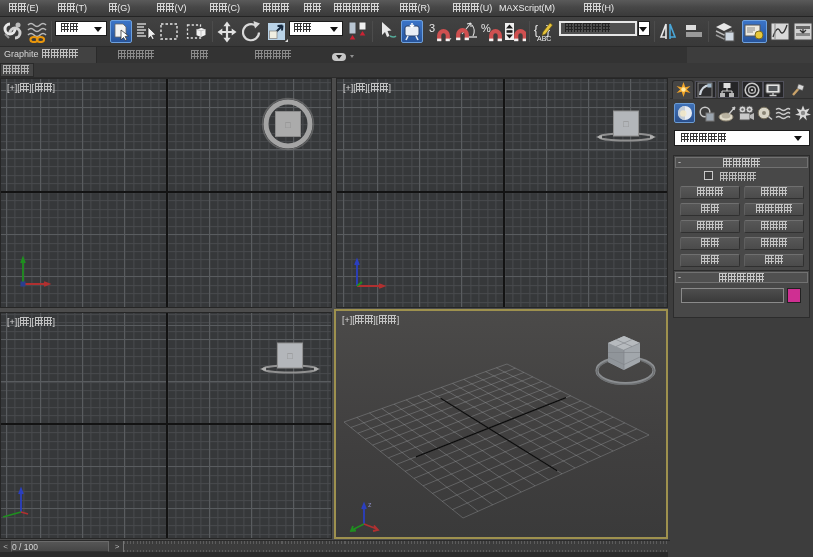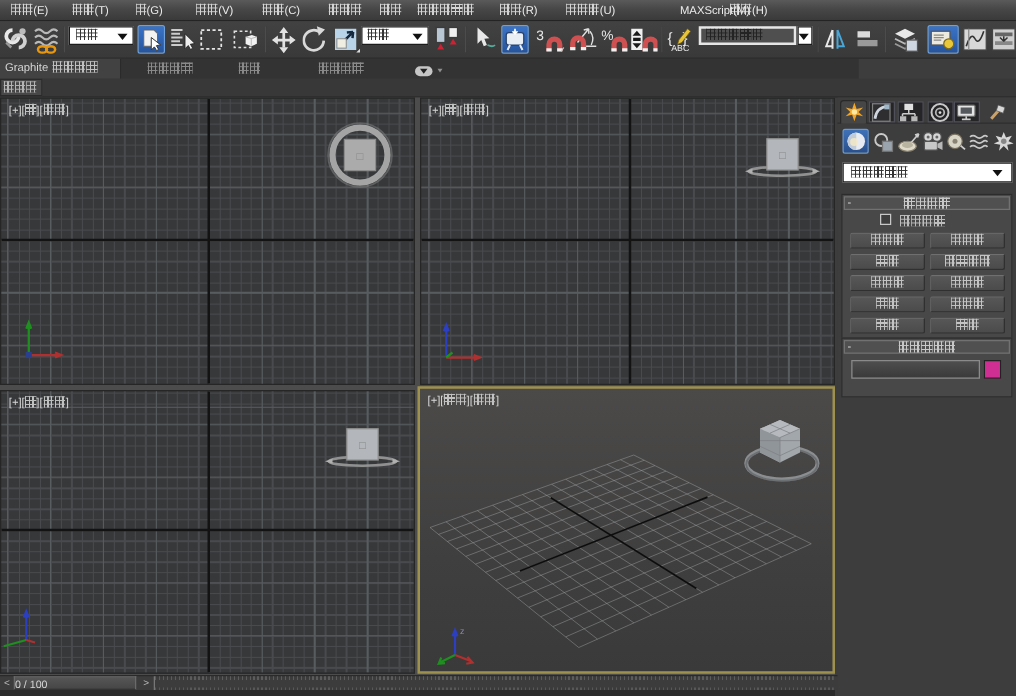--- a/index.html
+++ b/index.html
@@ -49,21 +49,21 @@
 <span class="mi" style="left:8px"><i class="z"></i><i class="z"></i>(E)</span>
 <span class="mi" style="left:57px"><i class="z"></i><i class="z"></i>(T)</span>
 <span class="mi" style="left:108px"><i class="z"></i>(G)</span>
 <span class="mi" style="left:156px"><i class="z"></i><i class="z"></i>(V)</span>
 <span class="mi" style="left:209px"><i class="z"></i><i class="z"></i>(C)</span>
 <span class="mi" style="left:262px"><i class="z"></i><i class="z"></i><i class="z"></i></span>
 <span class="mi" style="left:303px"><i class="z"></i><i class="z"></i></span>
 <span class="mi" style="left:333px"><i class="z"></i><i class="z"></i><i class="z"></i><i class="z"></i><i class="z"></i></span>
 <span class="mi" style="left:399px"><i class="z"></i><i class="z"></i>(R)</span>
 <span class="mi" style="left:452px"><i class="z"></i><i class="z"></i><i class="z"></i>(U)</span>
-<span class="mi" style="left:544px">MAXScript(M)</span>
+<span class="mi" style="left:499px">MAXScript(M)</span>
 <span class="mi" style="left:583px"><i class="z"></i><i class="z"></i>(H)</span>
 </div>
 
 <div id="toolbar">
  <svg class="tb" style="left:2px" width="21" height="23">
         <path d="M8 4 a5 5 0 1 0 5 5" stroke="#e8e8e8" stroke-width="3" fill="none"></path>
         <path d="M13 18 a5 5 0 1 0 -5 -5" stroke="#d0d0d0" stroke-width="3" fill="none"></path>
         <circle cx="16" cy="5" r="2.5" fill="#bbb"></circle>
         <path d="M3 14 l4 4" stroke="#999" stroke-width="2"></path>
       </svg>

